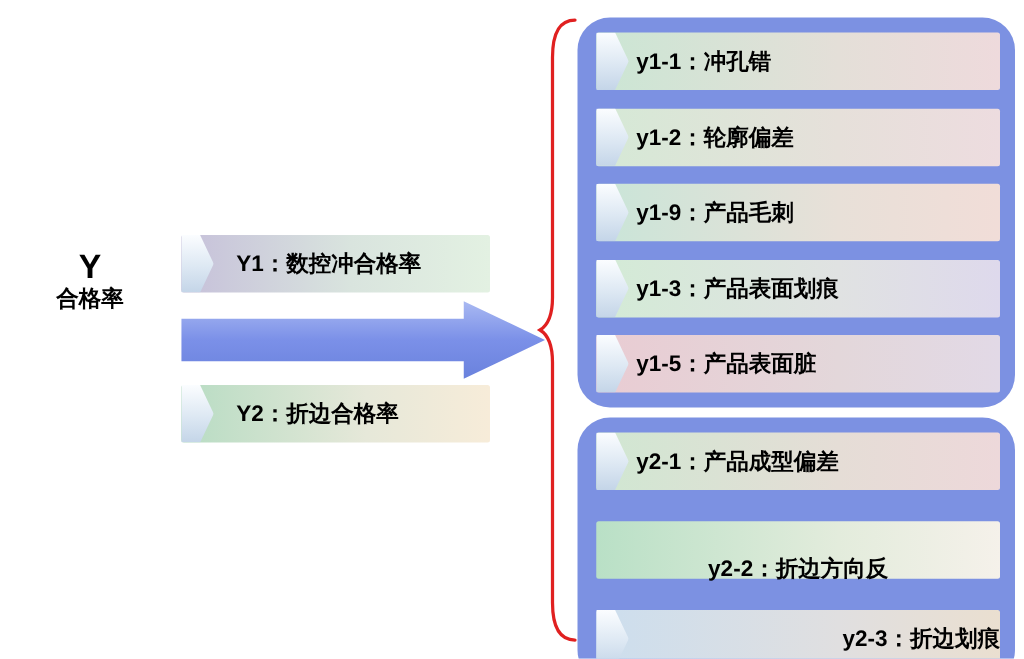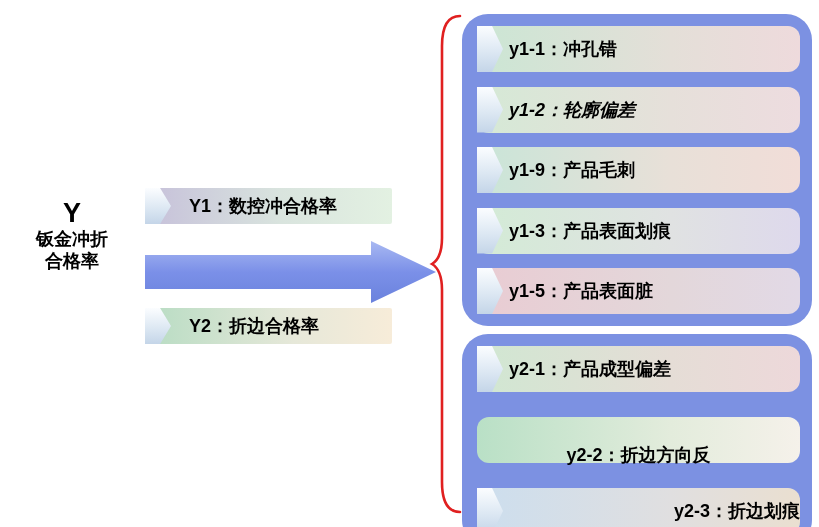--- a/index.html
+++ b/index.html
@@ -6,21 +6,21 @@
   .stage{
     position:relative;width:819px;height:527px;background:#ffffff;overflow:hidden;
     font-family:"Liberation Sans","DejaVu Sans",sans-serif;color:#000;
   }
   
   .root{position:absolute;left:6px;top:198px;width:132px;text-align:center;}
   .root-y{font-size:27px;font-weight:bold;line-height:30px;}
   .root-sub{font-size:18px;font-weight:bold;line-height:22px;}
   
   .lbar{
-    position:absolute;left:145px;width:247px;height:36px;
+    position:absolute;left:145px;width:247px;height:46px;
     display:flex;align-items:center;border-radius:2px;
   }
   .lbar.y1{top:188px;background:linear-gradient(90deg,#c6c0da 0%,#d9e4de 55%,#e3f1e2 100%);}
   .lbar.y2{top:308px;background:linear-gradient(90deg,#b7dcc3 0%,#e6e8d9 60%,#f7ecd9 100%);}
   .lbar .label{font-size:18px;font-weight:bold;padding-left:12px;white-space:nowrap;}
   
   .chev{
     flex:0 0 26px;height:100%;margin-right:6px;
     background:linear-gradient(180deg,#fbfdff 0%,#dde8f3 55%,#c4d5e8 100%);
     clip-path:polygon(0 0,58% 0,100% 50%,58% 100%,0 100%);
@@ -31,41 +31,40 @@
   .brace-wrap{position:absolute;left:428px;top:12px;width:36px;height:504px;}
   
   .panel{
     position:absolute;left:462px;width:350px;background:#7c91e2;
     border-radius:26px;box-sizing:border-box;
     padding:12px 12px 12px 15px;display:flex;flex-direction:column;justify-content:space-between;
   }
   .panel.top{top:14px;height:312px;}
   .panel.bottom{top:334px;height:212px;}
   .item{
-    position:relative;height:46px;display:flex;align-items:center;border-radius:12px;
+    position:relative;height:46px;display:flex;align-items:center;border-radius:2px;
   }
   .item .label{font-size:18px;font-weight:bold;white-space:nowrap;}
   
   .g0i0{background:linear-gradient(90deg,#cbe6d4 0%,#e4dfd8 60%,#eedadc 100%);}
-  .g0i1{background:linear-gradient(90deg,#d5e9d6 0%,#e6e0da 60%,#eddcdf 100%);font-style:italic;}
+  .g0i1{background:linear-gradient(90deg,#d5e9d6 0%,#e6e0da 60%,#eddcdf 100%);}
   .g0i2{background:linear-gradient(90deg,#c9e5d8 0%,#e8e0d8 60%,#f1ddd8 100%);}
   .g0i3{background:linear-gradient(90deg,#d3ebd6 0%,#e0e2e2 60%,#ded9ec 100%);}
   .g0i4{background:linear-gradient(90deg,#e9ccd3 0%,#e3d7da 60%,#e2d9e6 100%);}
   .g1i0{background:linear-gradient(90deg,#d0e7d2 0%,#e5ddd6 60%,#edd8da 100%);}
   .g1i1{background:linear-gradient(90deg,#b9e0c6 0%,#e3ecdc 60%,#f5f1ea 100%);flex-direction:column;}
   .g1i2{background:linear-gradient(90deg,#ccdeee 0%,#e0dfe0 60%,#eadfd0 100%);justify-content:space-between;}
 </style>
 </head>
 <body>
 
 <div class="stage">
 
   <div class="root">
     <div class="root-y">Y</div>
-    <div class="root-sub">钣金冲折</div>
     <div class="root-sub">合格率</div>
   </div>
 
   <div class="lbar y1">
     <span class="chev"></span>
     <span class="label">Y1：数控冲合格率</span>
   </div>
 
   <div class="lbar y2">
     <span class="chev"></span>

